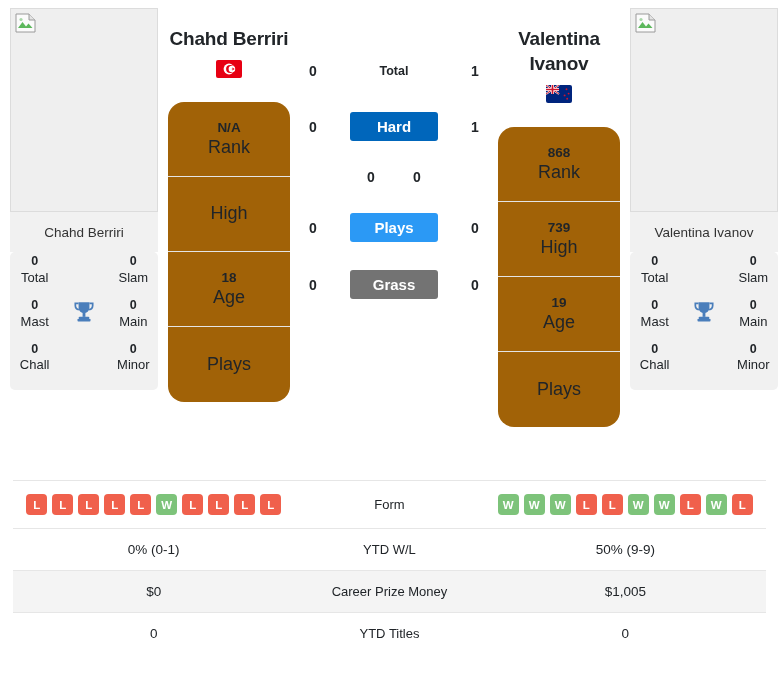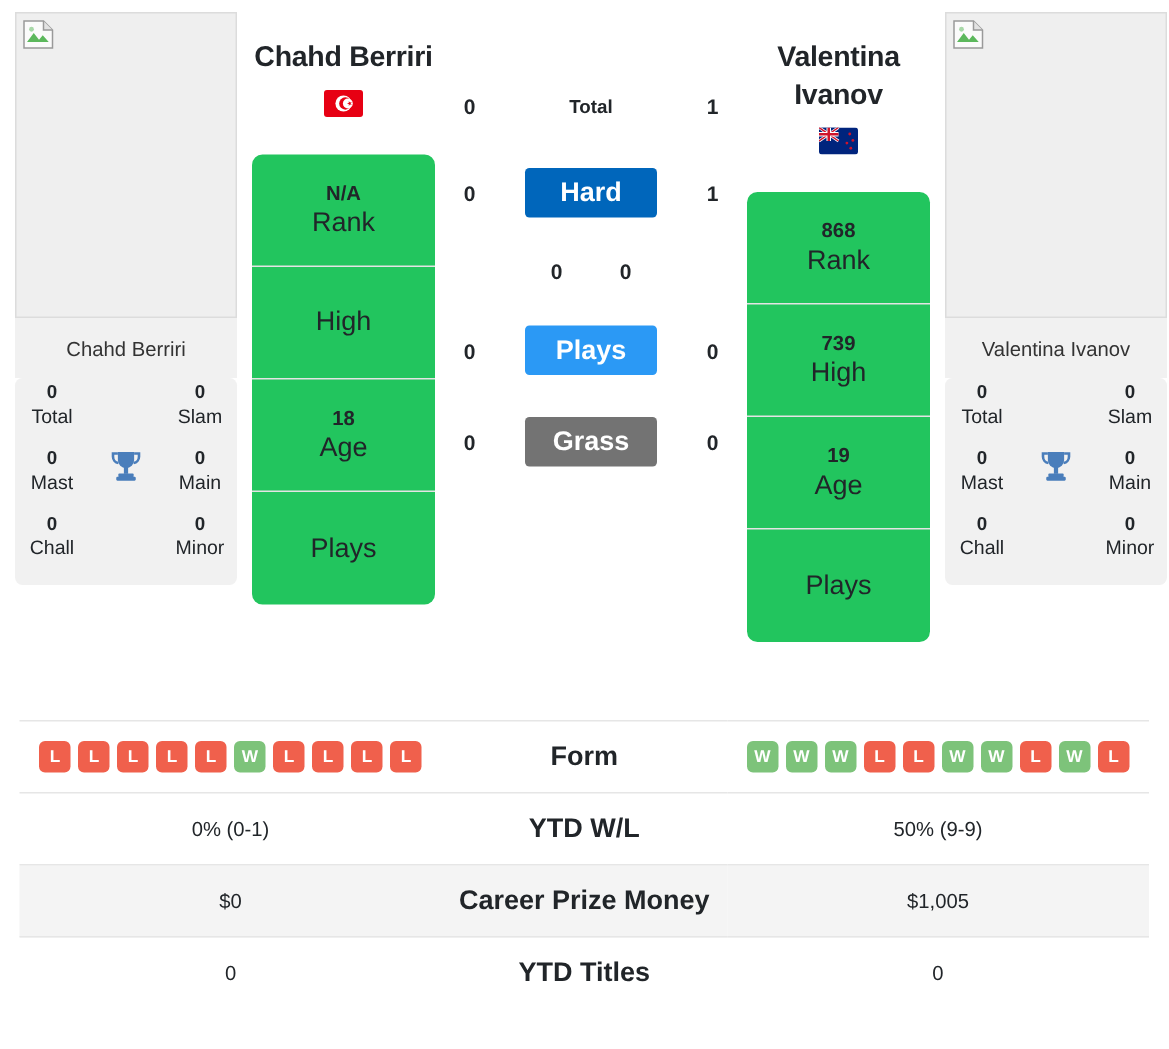--- a/index.html
+++ b/index.html
@@ -81,22 +81,22 @@
     font-weight: 700;
     text-align: center;
     line-height: 1.32;
     color: #212529;
     letter-spacing: -0.2px;
   }
   .flag-row { text-align: center; padding: 9px 0 0 0; }
 
   .info-card {
     margin-top: 20px;
-    background: #22c55e;
-    border-radius: 7px;
+    background: #a16207;
+    border-radius: 16px;
     overflow: hidden;
   }
   .info-cell {
     height: 75px;
     display: flex;
     flex-direction: column;
     align-items: center;
     justify-content: center;
     border-bottom: 1px solid #e4e4e4;
     line-height: 1.3;
@@ -121,21 +121,21 @@
   .sval {
     width: 46px;
     text-align: center;
     font-size: 14px;
     font-weight: 700;
     color: #212529;
   }
   .sbadge {
     width: 88px;
     text-align: center;
-    font-size: 18px;
+    font-size: 15px;
     font-weight: 700;
     color: #ffffff;
     padding: 6px 0;
     border-radius: 3px;
     margin: 0 14px;
   }
   .sbadge.plain {
     color: #212529;
     background: transparent;
     font-size: 12.5px;
@@ -150,23 +150,23 @@
   .cmp-table tr { border-top: 1px solid #e6e6e6; }
   .cmp-table tr.alt { background: #f4f4f4; }
   .cmp-table td {
     padding: 13px 4px;
     text-align: center;
     font-size: 13.5px;
     color: #212529;
     vertical-align: middle;
   }
   .cmp-table td.mid {
-    font-weight: 700;
+    font-weight: 400;
     width: 190px;
-    font-size: 18px;
+    font-size: 13px;
   }
   .cmp-table td.side { width: 281px; }
 
   .form-strip {
     display: flex;
     gap: 5px;
     justify-content: center;
     align-items: center;
   }
   .fbadge {

